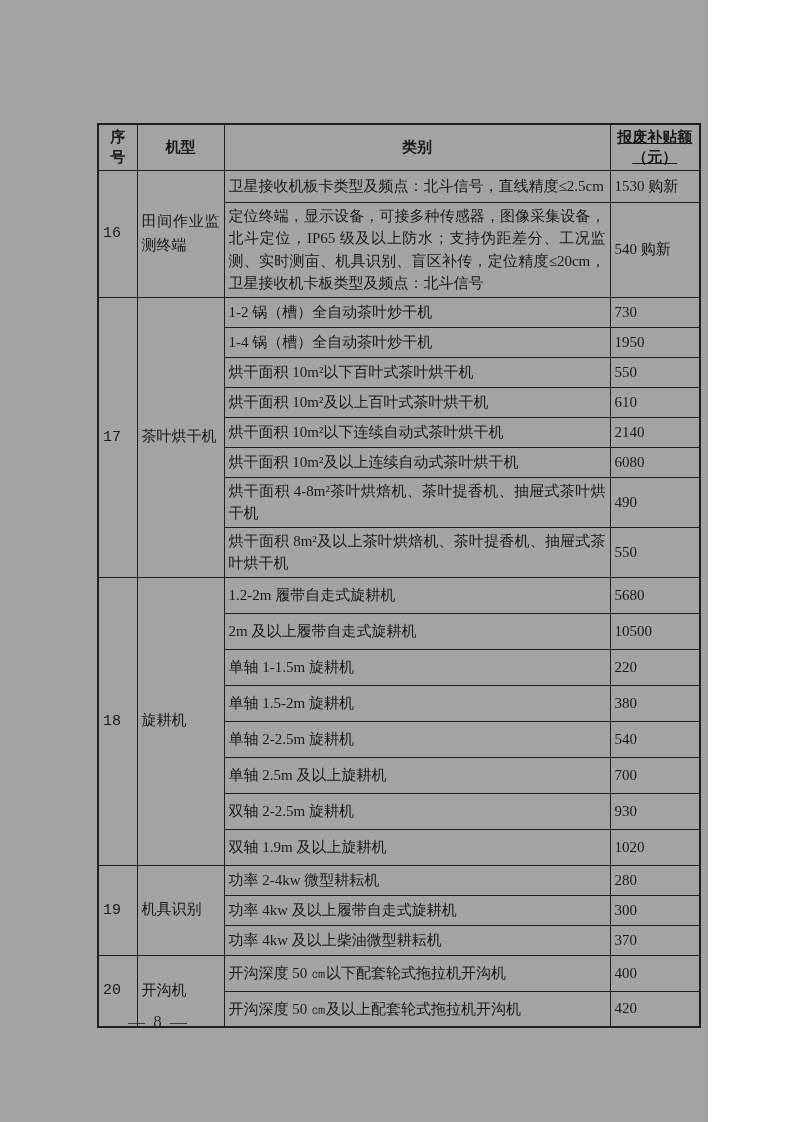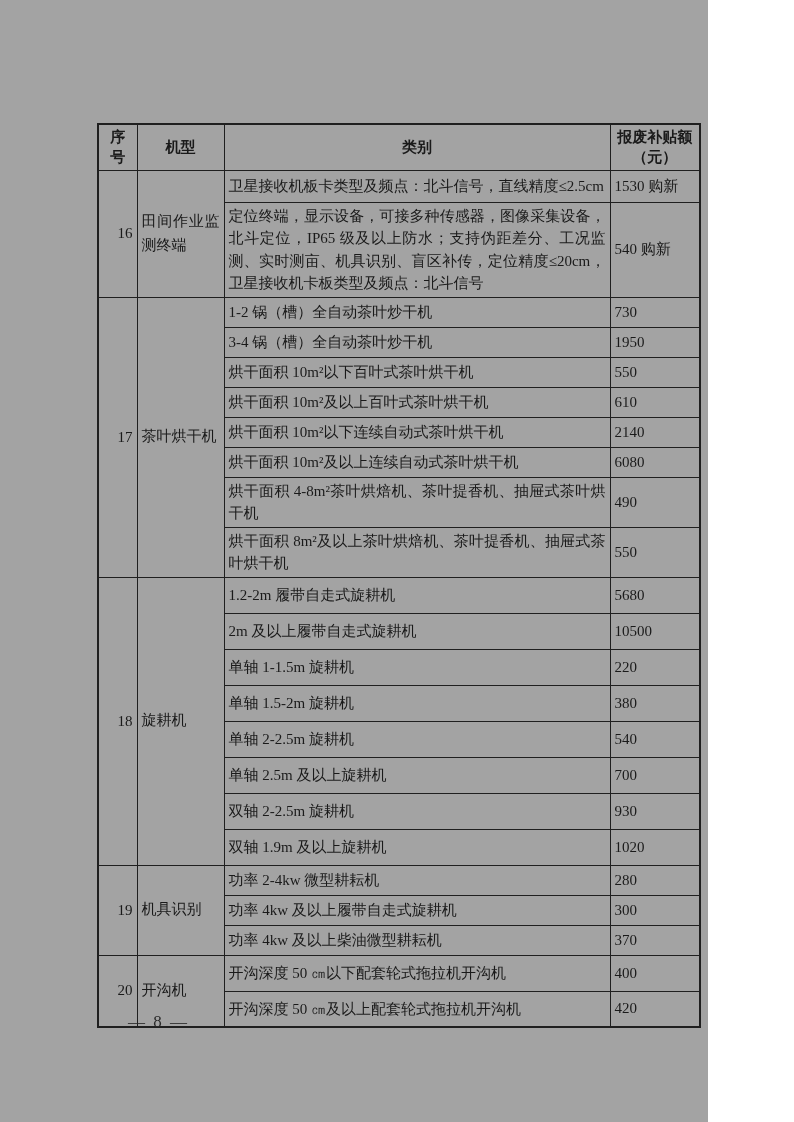--- a/index.html
+++ b/index.html
@@ -33,23 +33,25 @@
     vertical-align: middle;
     overflow: hidden;
   }
   th.hdr {
     font-weight: bold;
     text-align: center;
     line-height: 1.35;
   }
   th.hdr-amount {
     white-space: pre-line;
+    text-decoration: underline;
   }
   td.cell-no {
-    text-align: right;
+    text-align: left;
+    font-family: Liberation Mono, monospace;
   }
   td.cell-type {
     text-align: justify;
     text-align-last: left;
     padding: 2px 5px;
     line-height: 1.55;
     margin-top: 12px;
   }
   td.cell-cat {
     text-align: justify;
@@ -109,21 +111,21 @@
       <td class="cell-amt">540 购新</td>
     </tr>
 
     <tr class="rh-17">
       <td class="cell-no" rowspan="8">17</td>
       <td class="cell-type" rowspan="8">茶叶烘干机</td>
       <td class="cell-cat">1-2 锅（槽）全自动茶叶炒干机</td>
       <td class="cell-amt">730</td>
     </tr>
     <tr class="rh-17">
-      <td class="cell-cat">3-4 锅（槽）全自动茶叶炒干机</td>
+      <td class="cell-cat">1-4 锅（槽）全自动茶叶炒干机</td>
       <td class="cell-amt">1950</td>
     </tr>
     <tr class="rh-17">
       <td class="cell-cat">烘干面积 10m²以下百叶式茶叶烘干机</td>
       <td class="cell-amt">550</td>
     </tr>
     <tr class="rh-17">
       <td class="cell-cat">烘干面积 10m²及以上百叶式茶叶烘干机</td>
       <td class="cell-amt">610</td>
     </tr>

